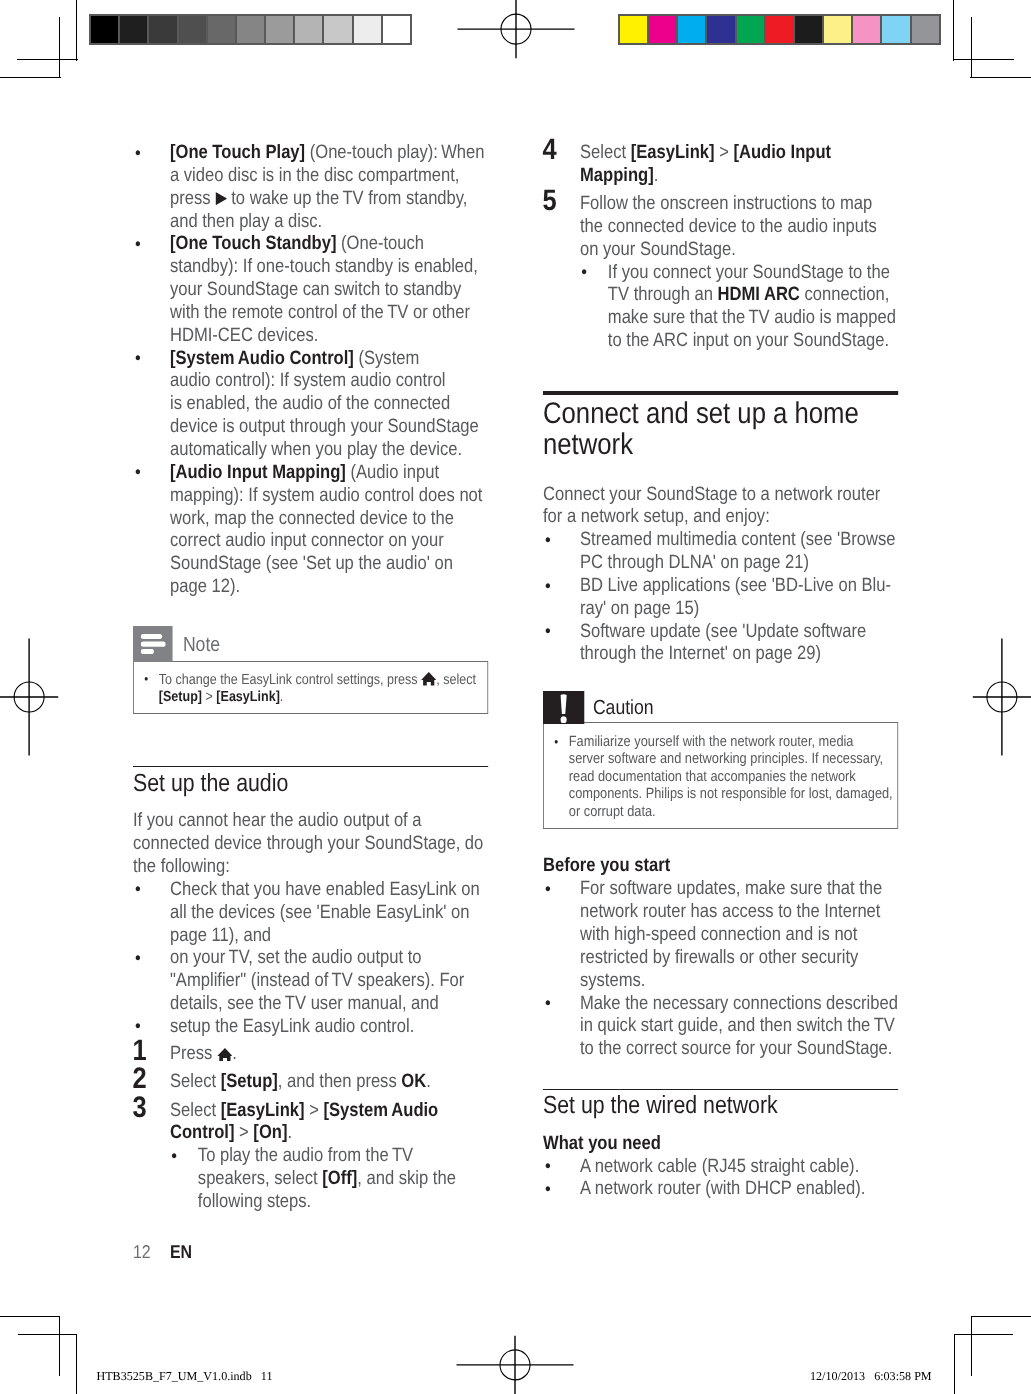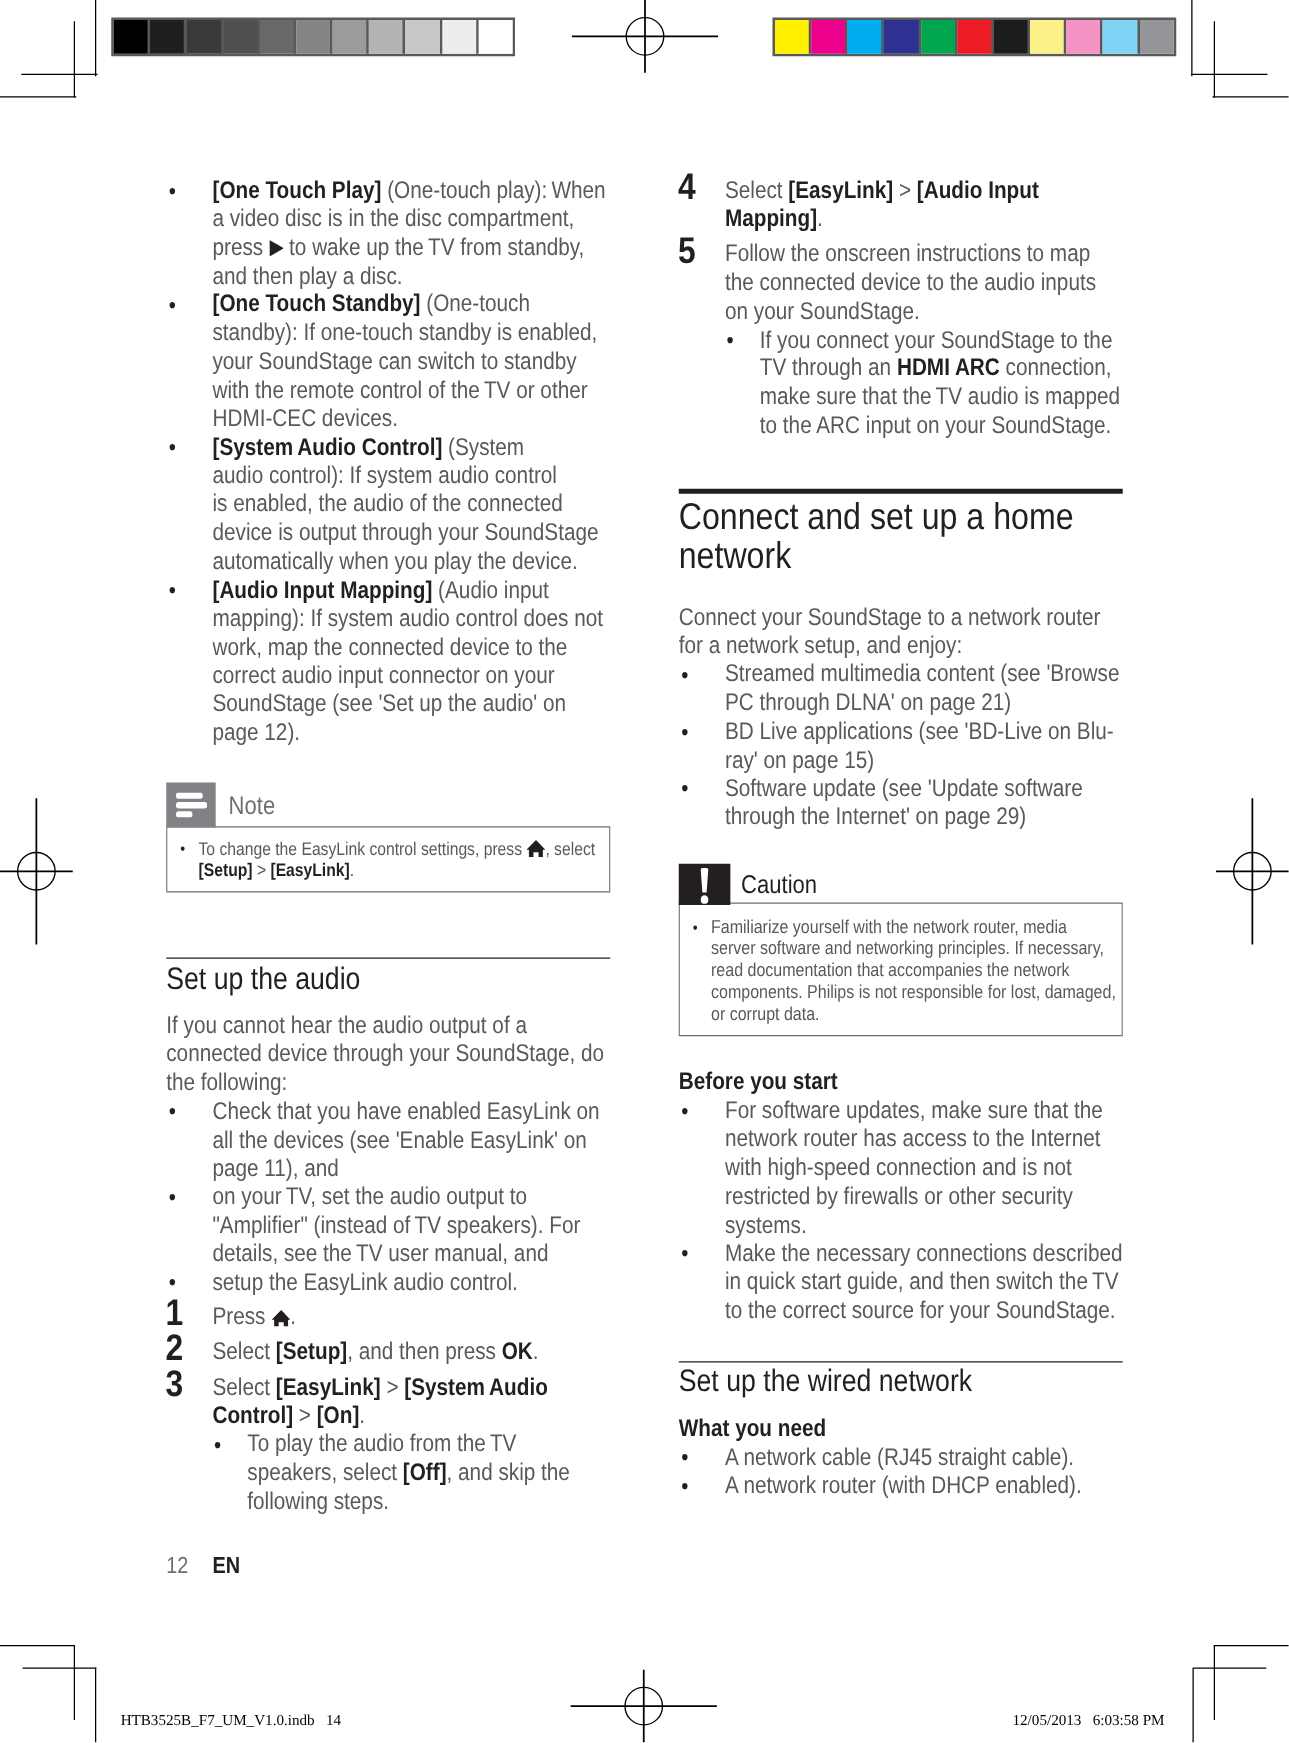--- a/index.html
+++ b/index.html
@@ -253,16 +253,16 @@
           <li><span class="ln"><span>A network cable (RJ45 straight cable).</span></span></li>
           <li><span class="ln"><span>A network router (with DHCP enabled).</span></span></li>
         </ul>
     </div>
   </div>
 
   <div class="pgfoot">
     <span class="num">12</span><span class="lang">EN</span>
   </div>
 
-  <div class="filemeta" style="left:96.5px;top:1370px;">HTB3525B_F7_UM_V1.0.indb   14</div>
-  <div class="filemeta" style="left:810px;top:1370px;">12/05/2013   6:03:58 PM</div>
+  <div class="filemeta" style="left:96.5px;top:1370px;">HTB3525B_F7_UM_V1.0.indb   11</div>
+  <div class="filemeta" style="left:810px;top:1370px;">12/10/2013   6:03:58 PM</div>
 
 </div>
 
 </body></html>

